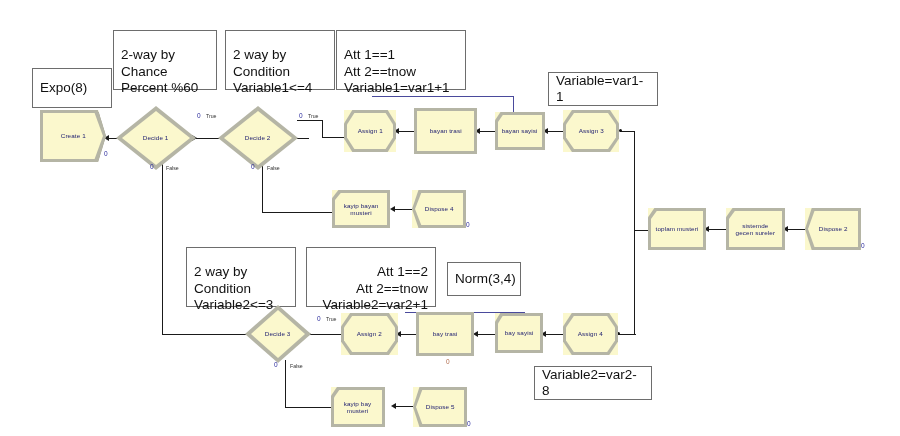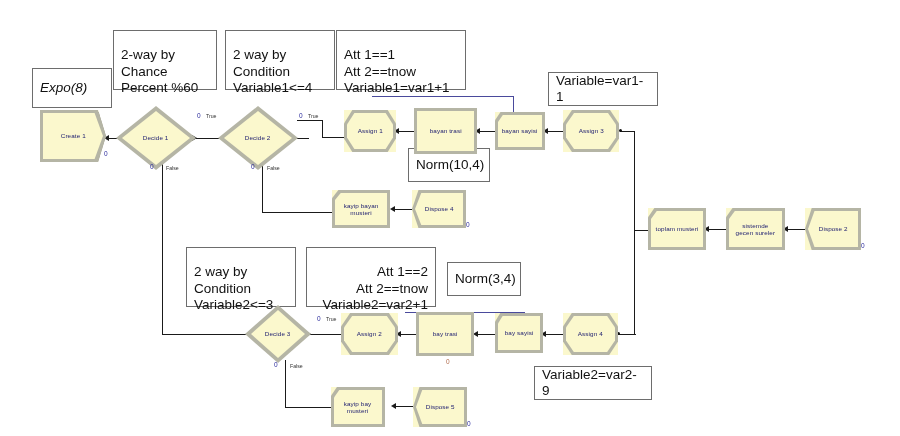--- a/index.html
+++ b/index.html
@@ -87,50 +87,49 @@
   .port{position:absolute;color:#2b2b9c;font-size:6.5px;line-height:7px;}
   .tag{position:absolute;color:#333;font-size:5.2px;line-height:6px;}
   .vline-blue{position:absolute;background:#4a4a9c;height:1.4px;}
   .vline-blue.v{width:1.4px;height:auto;}
 </style>
 </head>
 <body>
 
 <div id="canvas">
 
-  <div class="callout" style="left:32px;top:68px;width:80px;height:40px;display:flex;align-items:center;font-style:italic;">Expo(8)</div>
+  <div class="callout" style="left:32px;top:68px;width:80px;height:40px;display:flex;align-items:center;">Expo(8)</div>
 
   <div class="callout" style="left:113px;top:30px;width:104px;height:60px;">2-way by
 Chance
 Percent %60</div>
 
   <div class="callout" style="left:225px;top:30px;width:110px;height:60px;">2 way by
 Condition
 Variable1&lt;=4</div>
 
   <div class="callout" style="left:336px;top:30px;width:130px;height:60px;">Att 1==1
 Att 2==tnow
 Variable1=var1+1</div>
 
   <div class="callout" style="left:548px;top:72px;width:110px;height:24px;display:flex;align-items:center;">Variable=var1-1</div>
 
-  <div class="callout" style="left:408px;top:148px;width:82px;height:26px;display:flex;align-items:center;">Norm(10,4)</div>
 
 
   <div class="callout" style="left:186px;top:247px;width:110px;height:60px;">2 way by
 Condition
 Variable2&lt;=3</div>
 
   <div class="callout" style="left:306px;top:247px;width:130px;height:60px;text-align:right;">Att 1==2
 Att 2==tnow
 Variable2=var2+1</div>
 
   <div class="callout" style="left:447px;top:262px;width:74px;height:30px;display:flex;align-items:center;">Norm(3,4)</div>
 
-  <div class="callout" style="left:534px;top:366px;width:118px;height:24px;display:flex;align-items:center;">Variable2=var2-9</div>
+  <div class="callout" style="left:534px;top:366px;width:118px;height:24px;display:flex;align-items:center;">Variable2=var2-8</div>
 
   <div class="conn h" style="left:106px;top:138px;width:24px;"></div>
   <div class="arrow left" style="left:104px;top:135px;"></div>
 
   <div class="conn h" style="left:196px;top:138px;width:36px;"></div>
   <div class="arrow" style="left:192px;top:135px;"></div>
 
   <div class="conn h" style="left:297px;top:120px;width:26px;"></div>
   <div class="conn h" style="left:297px;top:138px;width:12px;"></div>
   <div class="conn v" style="left:322px;top:120px;height:18px;"></div>

